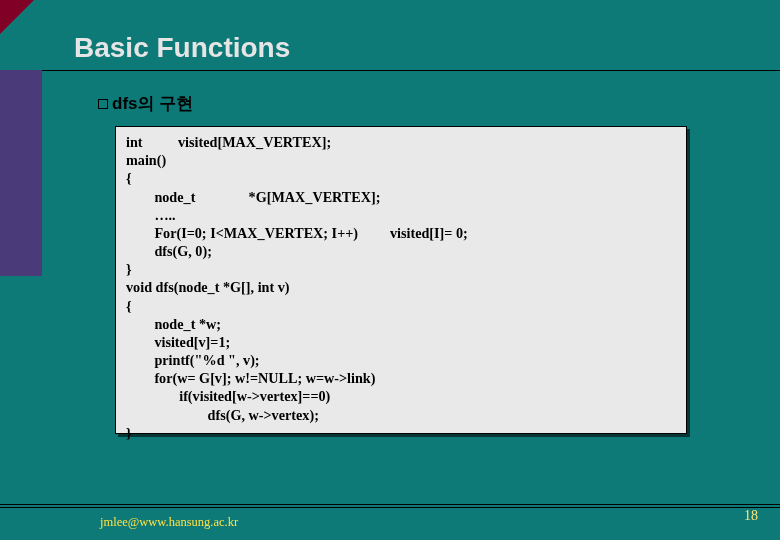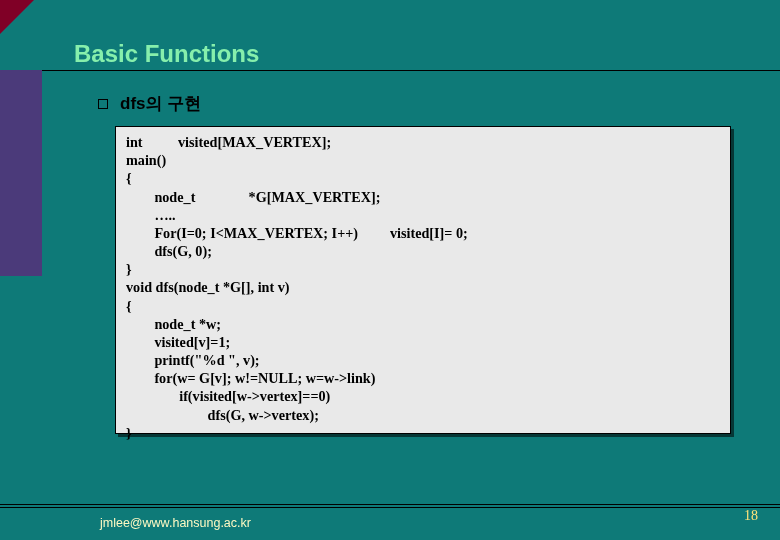--- a/index.html
+++ b/index.html
@@ -53,76 +53,76 @@
     position: absolute;
     left: 0;
     top: 70px;
     width: 42px;
     height: 206px;
     background: #4b3a7a;
   }
   .title {
     position: absolute;
     left: 74px;
-    top: 40px;
+    top: 32px;
     font-family: Arial, Helvetica, sans-serif;
     font-weight: bold;
-    font-size: 24px;
-    color: #86efac;
+    font-size: 28px;
+    color: #e5e5e5;
     white-space: nowrap;
   }
   .subtitle-row {
     position: absolute;
     left: 98px;
     top: 92px;
     display: flex;
     align-items: center;
-    gap: 12px;
+    gap: 4px;
     text-align: center;
   }
   .bullet-square {
     width: 10px;
     height: 10px;
     border: 1px solid #000;
     box-sizing: border-box;
     background: transparent;
   }
   .subtitle {
     font-family: Arial, "Malgun Gothic", sans-serif;
     font-weight: bold;
     font-size: 17px;
     color: #000;
   }
   .code-box {
     position: absolute;
     left: 115px;
     top: 126px;
-    width: 616px;
+    width: 572px;
     height: 308px;
     background: #e9e9e9;
     border: 1px solid #000;
     box-shadow: 3px 3px 0 0 rgba(0,0,0,0.55);
     box-sizing: border-box;
     padding: 6px 10px 6px 10px;
   }
   .code-box .code {
     font-family: "Times New Roman", Times, serif;
     font-weight: bold;
     font-size: 14.2px;
     line-height: 1.28;
     color: #000;
     white-space: pre;
   }
   .footer-email {
     position: absolute;
     left: 100px;
     bottom: 10px;
-    font-family: Liberation Sans, sans-serif;
+    font-family: Liberation Serif, serif;
     font-size: 12.5px;
-    color: #fef9c3;
+    color: #fde047;
   }
   .footer-page {
     position: absolute;
     right: 22px;
     bottom: 16px;
     font-family: "Times New Roman", Times, serif;
     font-size: 14px;
     color: #ffe37a;
   }
 </style>

